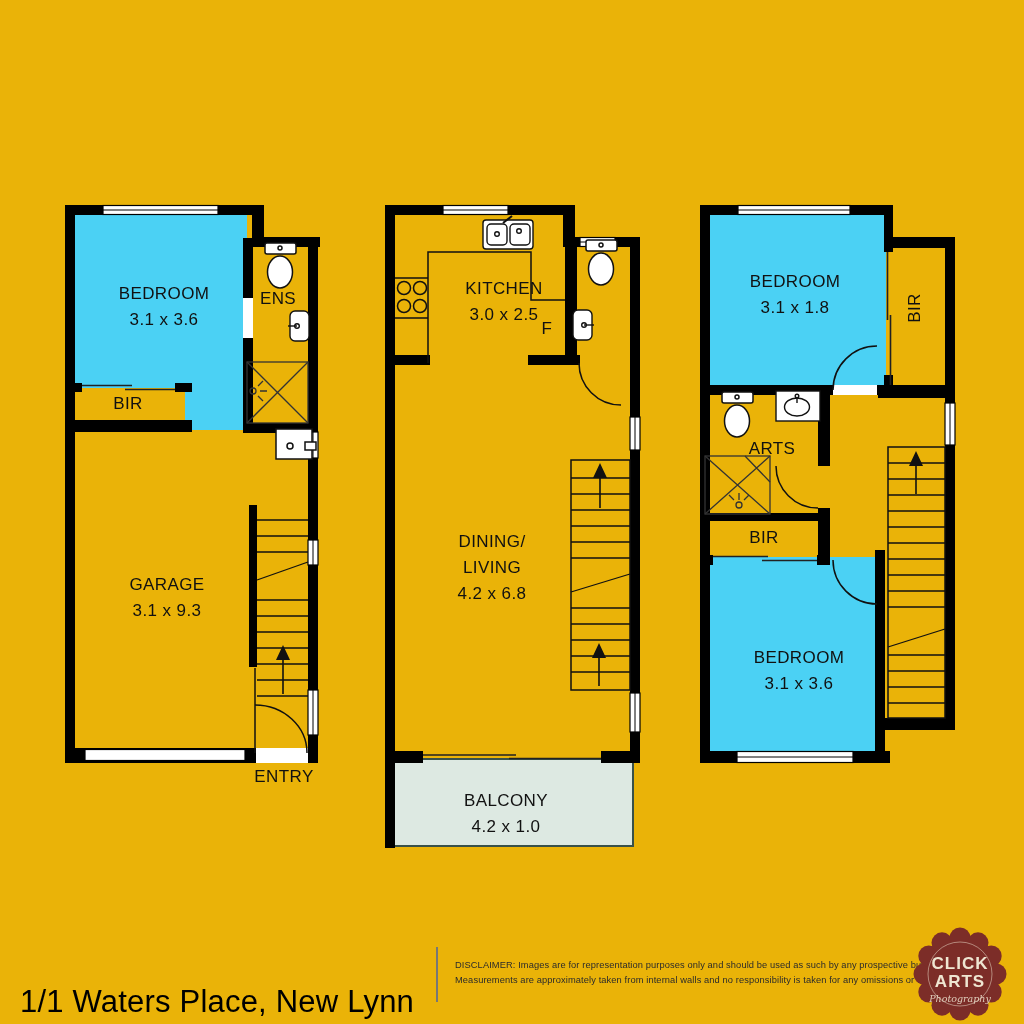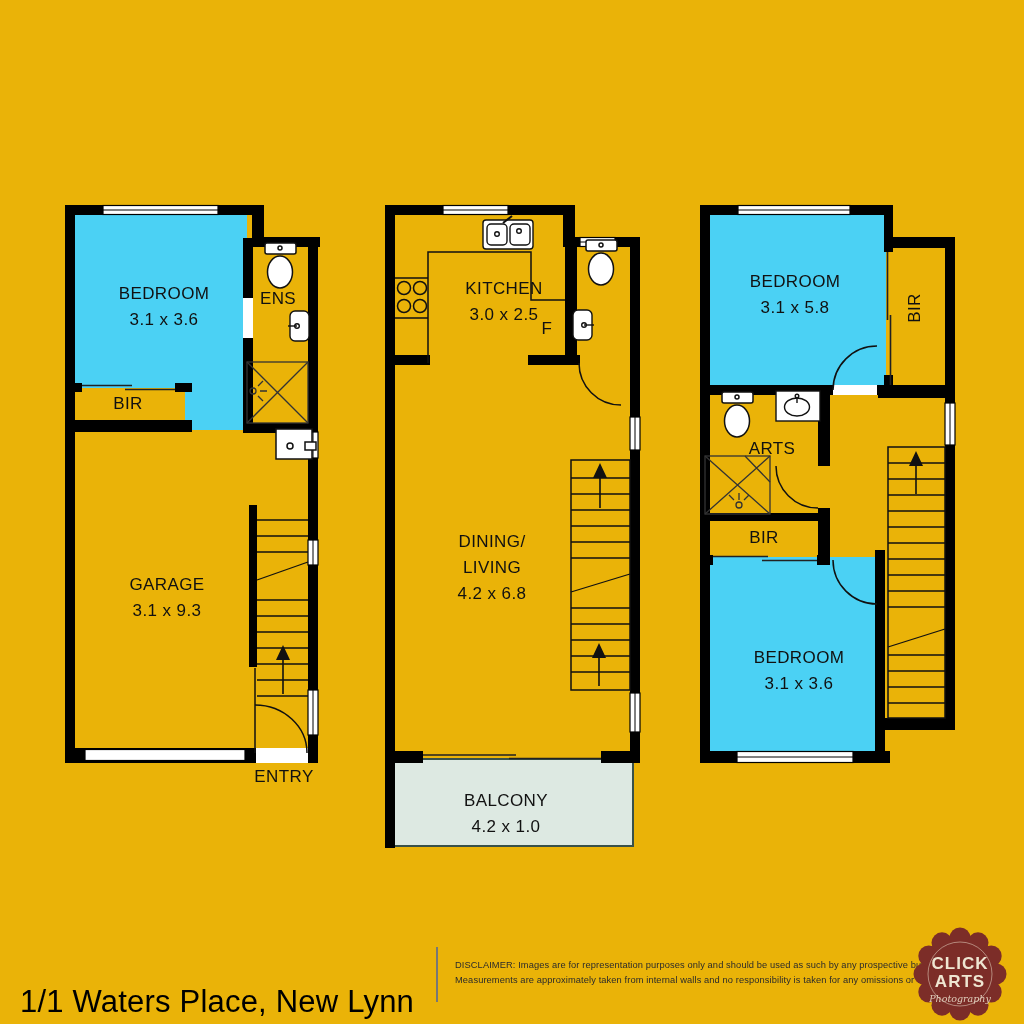--- a/index.html
+++ b/index.html
@@ -245,21 +245,21 @@
     <div>LIVING</div>
     <div>4.2 x 6.8</div>
   </div>
   <div class="lbl" style="left:506px;top:814px">
     <div>BALCONY</div>
       <div>4.2 x 1.0</div>
   </div>
 
   <div class="lbl" style="left:795px;top:295px">
     <div>BEDROOM</div>
-      <div>3.1 x 5.8</div>
+      <div>3.1 x 1.8</div>
   </div>
   <div class="lbl vert" style="left:915px;top:308px">
     <div>BIR</div>
   </div>
   <div class="lbl" style="left:772px;top:449px">
     <div>ARTS</div>
   </div>
   <div class="lbl" style="left:764px;top:538px">
     <div>BIR</div>
   </div>

